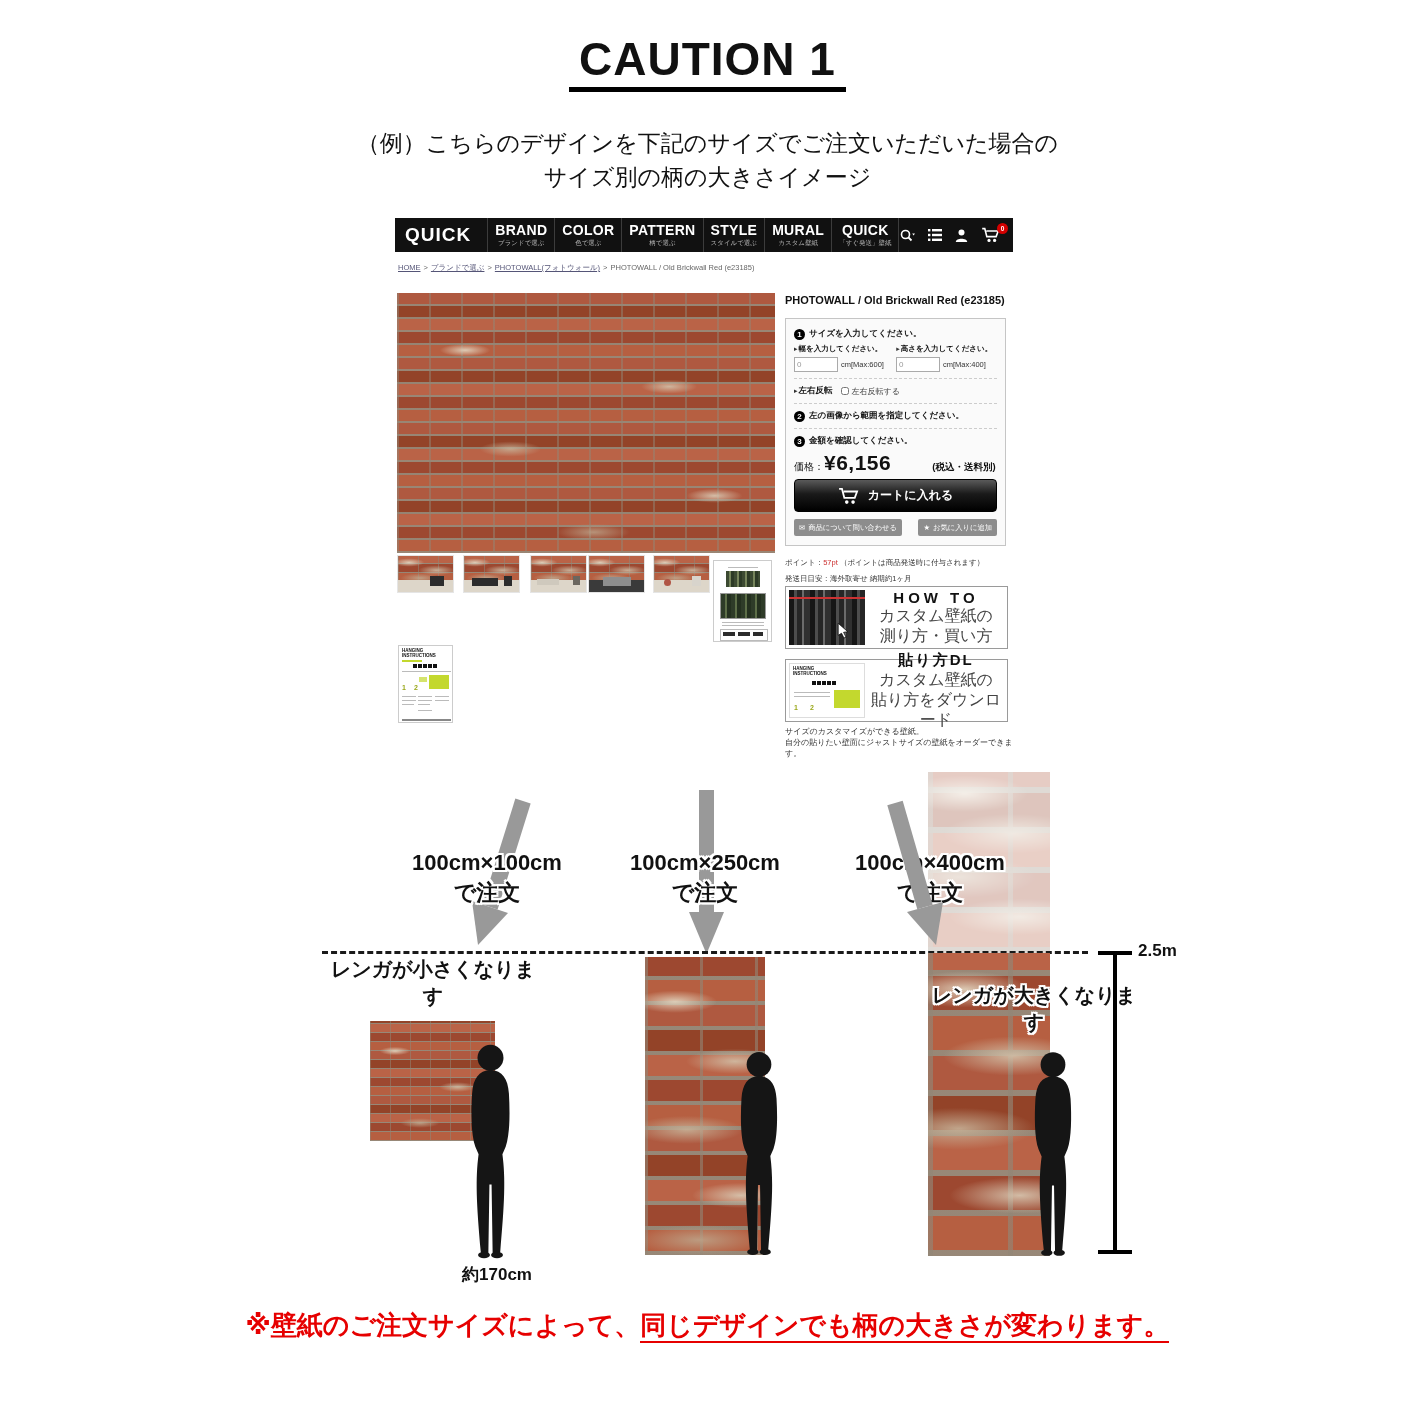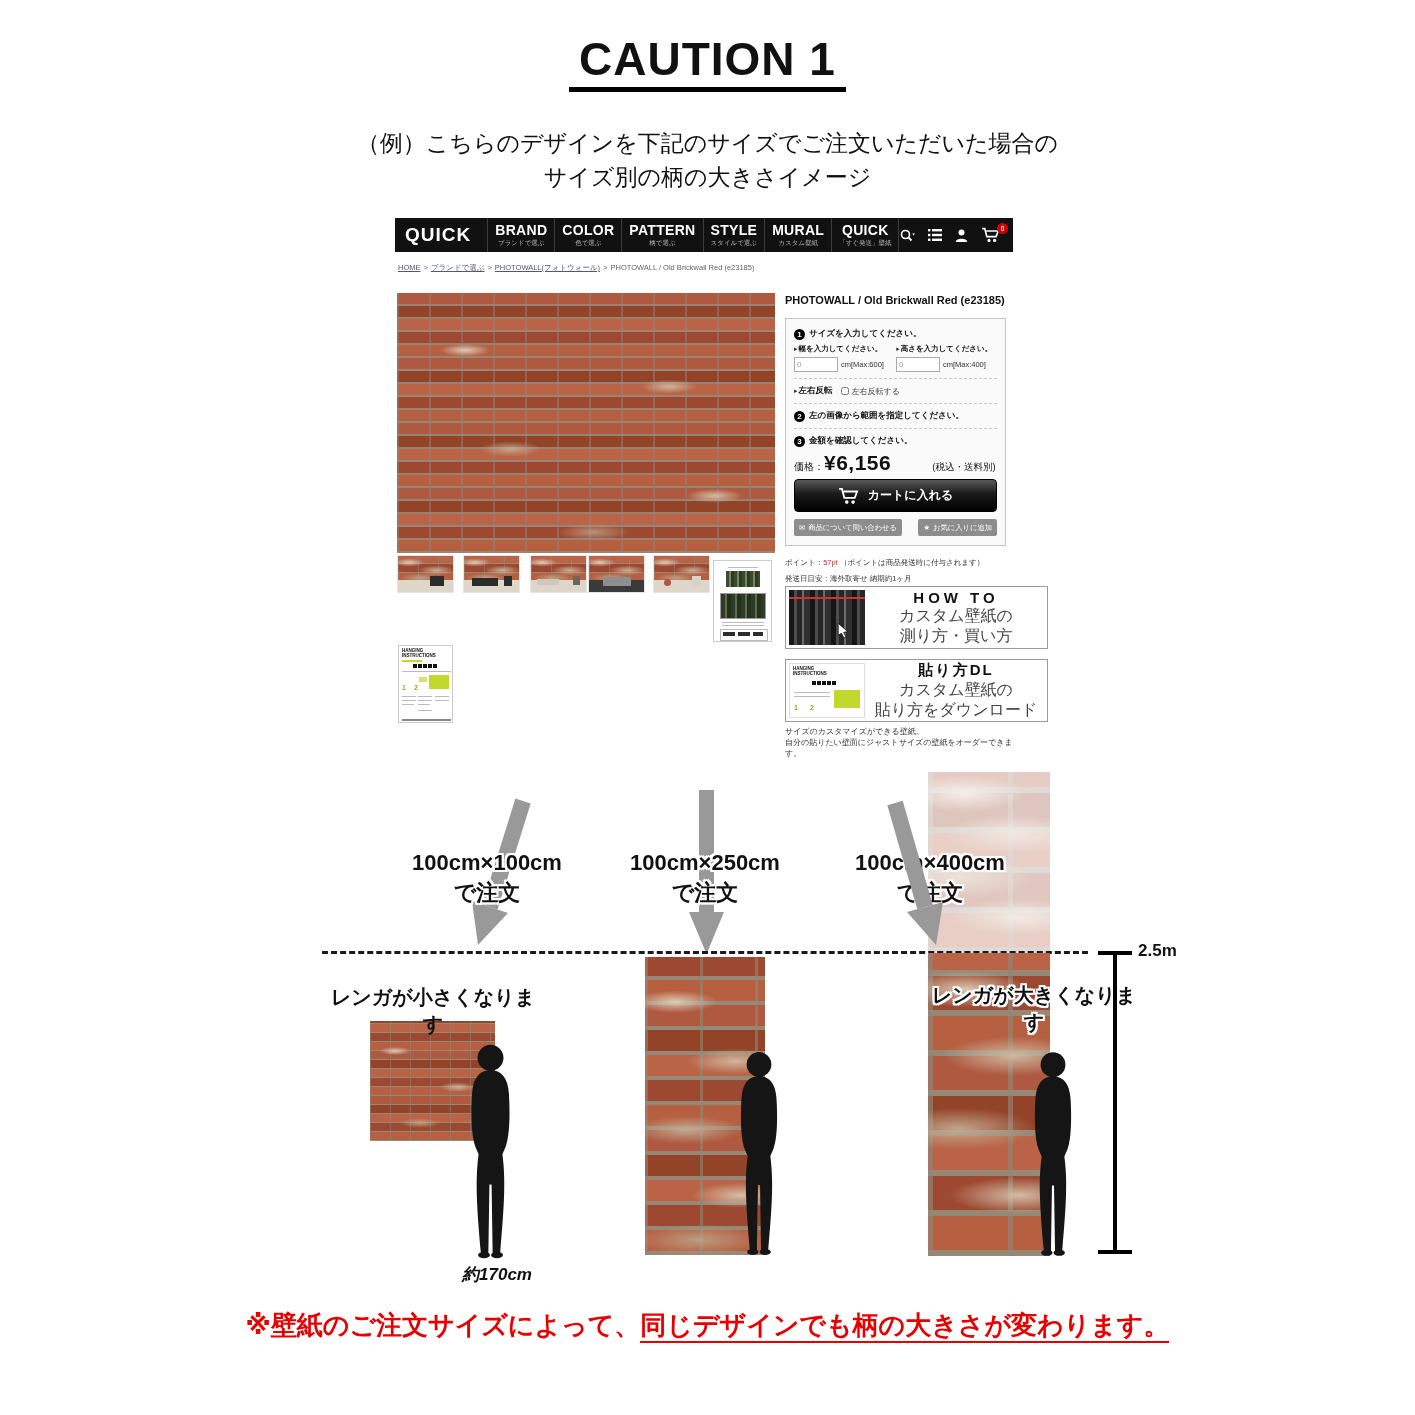--- a/index.html
+++ b/index.html
@@ -77,28 +77,28 @@
   .steptext{font-size:8.5px;font-weight:bold;}
   .fl-row{display:flex;}
   .flabel{font-size:7.5px;font-weight:bold;white-space:nowrap;}
   .mk{color:#333;font-size:7px;margin-right:1px;}
   .inp{width:38px;height:13px;border:1px solid #aaa;background:#fff;font-size:8px;color:#999;padding:0 2px;}
   .unit{font-size:7.5px;color:#333;margin-left:3px;}
   hr.dashed{border:none;border-top:1px dashed #ccc;margin:6px 0;}
   .price-row{display:flex;align-items:baseline;margin:3px 0 4px;}
   .price-label{font-size:10px;}
   .price-val{font-size:21px;font-weight:bold;letter-spacing:.5px;}
-  .price-note{font-size:9.5px;font-weight:normal;padding-left:41px;}
+  .price-note{font-size:9.5px;font-weight:bold;padding-left:41px;}
   .cart-btn{display:flex;align-items:center;justify-content:center;gap:8px;height:31px;background:linear-gradient(#5a5a5a,#1a1a1a 45%,#000);border:1px solid #000;border-radius:4px;color:#fff;font-weight:bold;font-size:12px;margin-top:4px;cursor:pointer;}
   .mini-row{display:flex;justify-content:space-between;margin-top:7px;}
   .mini-btn{display:inline-flex;align-items:center;justify-content:center;gap:3px;height:17px;background:#8d8d8d;color:#fff;font-size:7.3px;border-radius:2px;padding:0 5px;cursor:pointer;white-space:nowrap;}
   .pts{position:absolute;left:390px;top:340px;font-size:7.5px;color:#333;white-space:nowrap;}
   .pts .red{color:#cc3333;}
   .ship{position:absolute;left:390px;top:356px;font-size:7.5px;color:#333;}
-  .info-box{position:absolute;left:390px;width:263px;height:63px;border:1px solid #9a9a9a;background:#fff;display:flex;align-items:center;box-sizing:border-box;cursor:pointer;}
+  .info-box{position:absolute;left:390px;width:223px;height:63px;border:1px solid #9a9a9a;background:#fff;display:flex;align-items:center;box-sizing:border-box;cursor:pointer;}
   .info-img{position:relative;width:76px;height:55px;margin-left:3px;flex:0 0 76px;overflow:hidden;}
   .info-text{flex:1;text-align:center;}
   .info-title{font-size:15px;font-weight:bold;letter-spacing:4px;}
   .info-line{font-size:16px;color:#444;line-height:1.25;}
   .forest{background:
     repeating-linear-gradient(90deg,#161616 0 5px,#4d4d4d 5px 8px,#262626 8px 13px,#6b6b6b 13px 15px,#303030 15px 21px);}
   .redline{position:absolute;left:0;top:7px;width:100%;height:2px;background:#cc3333;}
   .minipage{background:#fff;border:1px solid #ddd;box-sizing:border-box;position:relative;overflow:hidden;}
   .mp-title{font-size:4.5px;font-weight:bold;line-height:1.1;color:#111;padding:3px 0 0 3px;}
   .mp-sq{position:absolute;display:flex;gap:1px;}
@@ -416,34 +416,34 @@
     <div>100cm×400cm</div>
       <div>で注文</div>
   </div>
 
   <div class="abs brick brick-xl faded" style="left:928px;top:772px;width:122px;height:181px;"></div>
   <div class="dash-line"></div>
   <div class="abs brick brick-xl" style="left:928px;top:953px;width:122px;height:303px;z-index:5;"></div>
   <div class="abs brick brick-lg" style="left:645px;top:957px;width:120px;height:298px;z-index:5;"></div>
   <div class="abs brick brick-sm" style="left:370px;top:1021px;width:125px;height:120px;z-index:5;"></div>
 
-  <div class="note-label" style="left:323px;top:984px;">レンガが小さくなります</div>
+  <div class="note-label" style="left:323px;top:956px;">レンガが小さくなります</div>
   <div class="note-label outline-text" style="left:924px;top:982px;">レンガが大きくなります</div>
 
   <svg class="person" style="left:458px;top:1042px;" width="65" height="218" viewBox="0 0 60 200">
       <use href="#personShape"></use>
     </svg>
   <svg class="person" style="left:728px;top:1050px;" width="62" height="206" viewBox="0 0 60 200">
       <use href="#personShape"></use>
     </svg>
   <svg class="person" style="left:1022px;top:1050px;" width="62" height="207" viewBox="0 0 60 200">
       <use href="#personShape"></use>
     </svg>
 
-  <div class="abs ctr" style="left:427px;top:1263px;width:140px;font-size:17px;font-weight:bold;font-style:italic;">約170cm</div>
+  <div class="abs ctr" style="left:427px;top:1263px;width:140px;font-size:17px;font-weight:bold;">約170cm</div>
 
   <div class="measure" style="left:1098px;top:951px;width:34px;height:4px;"></div>
   <div class="measure" style="left:1113px;top:951px;width:4px;height:303px;"></div>
   <div class="measure" style="left:1098px;top:1250px;width:34px;height:4px;"></div>
   <div class="abs" style="left:1138px;top:941px;font-size:17px;font-weight:bold;">2.5m</div>
 
   <div class="abs ctr" style="left:0;right:0;top:1308px;font-size:26px;font-weight:bold;color:#e60000;">
     <span>※壁紙のご注文サイズによって、</span><span style="border-bottom:2px solid #e60000;padding-bottom:1px;">同じデザインでも柄の大きさが変わります。</span>
   </div>
 

